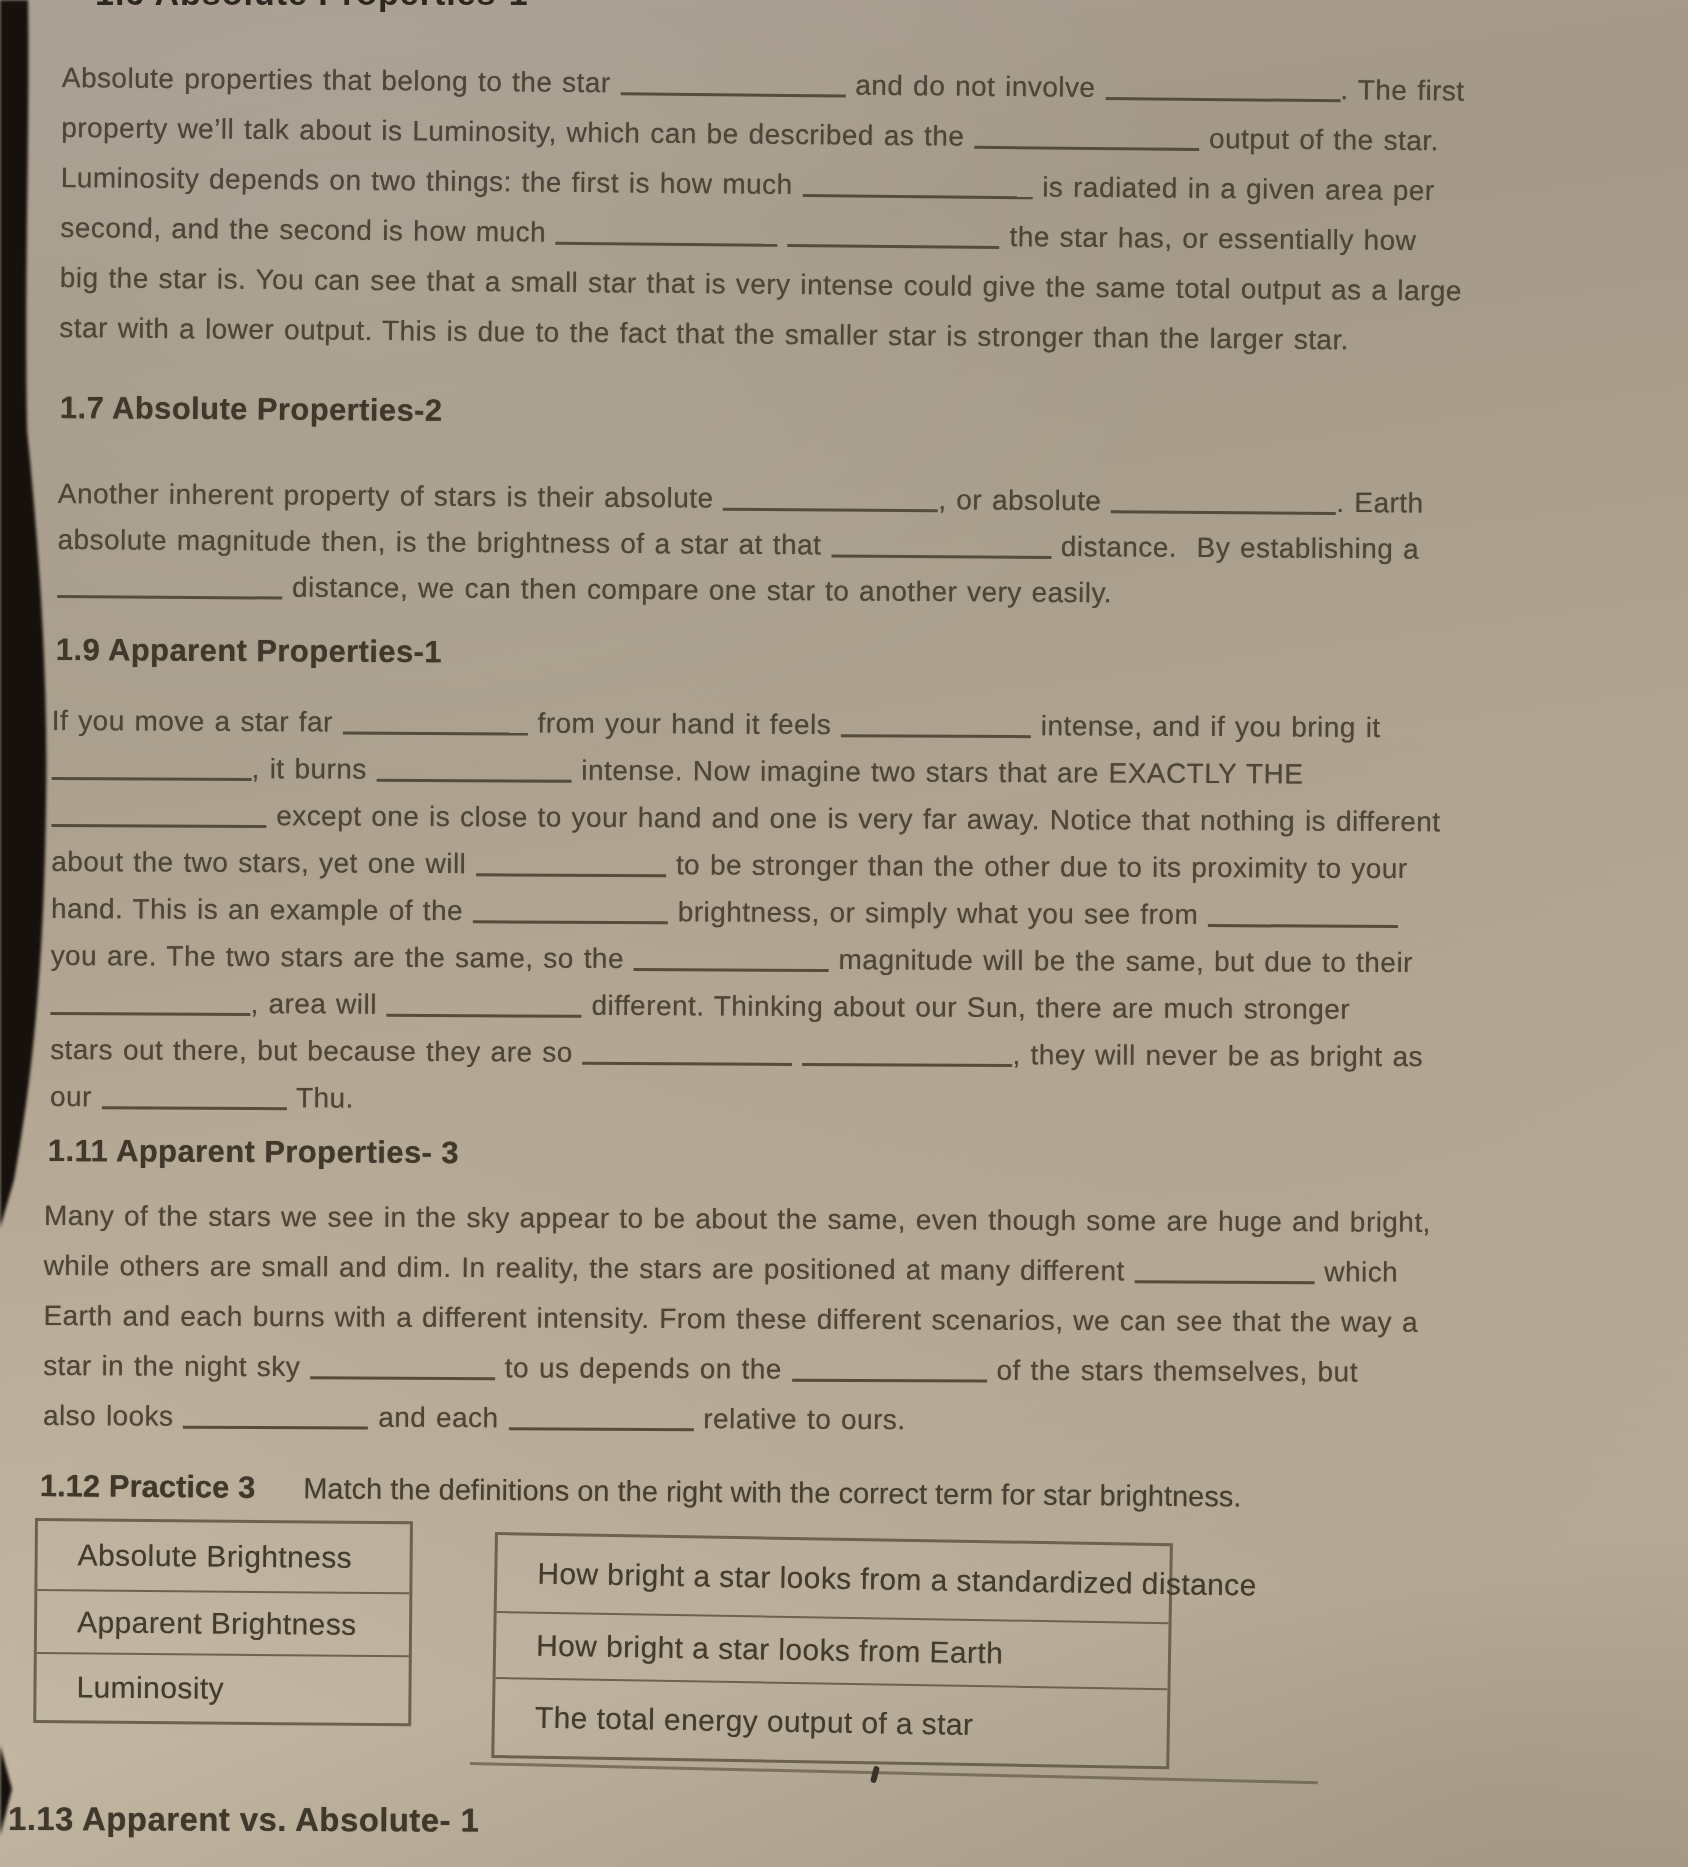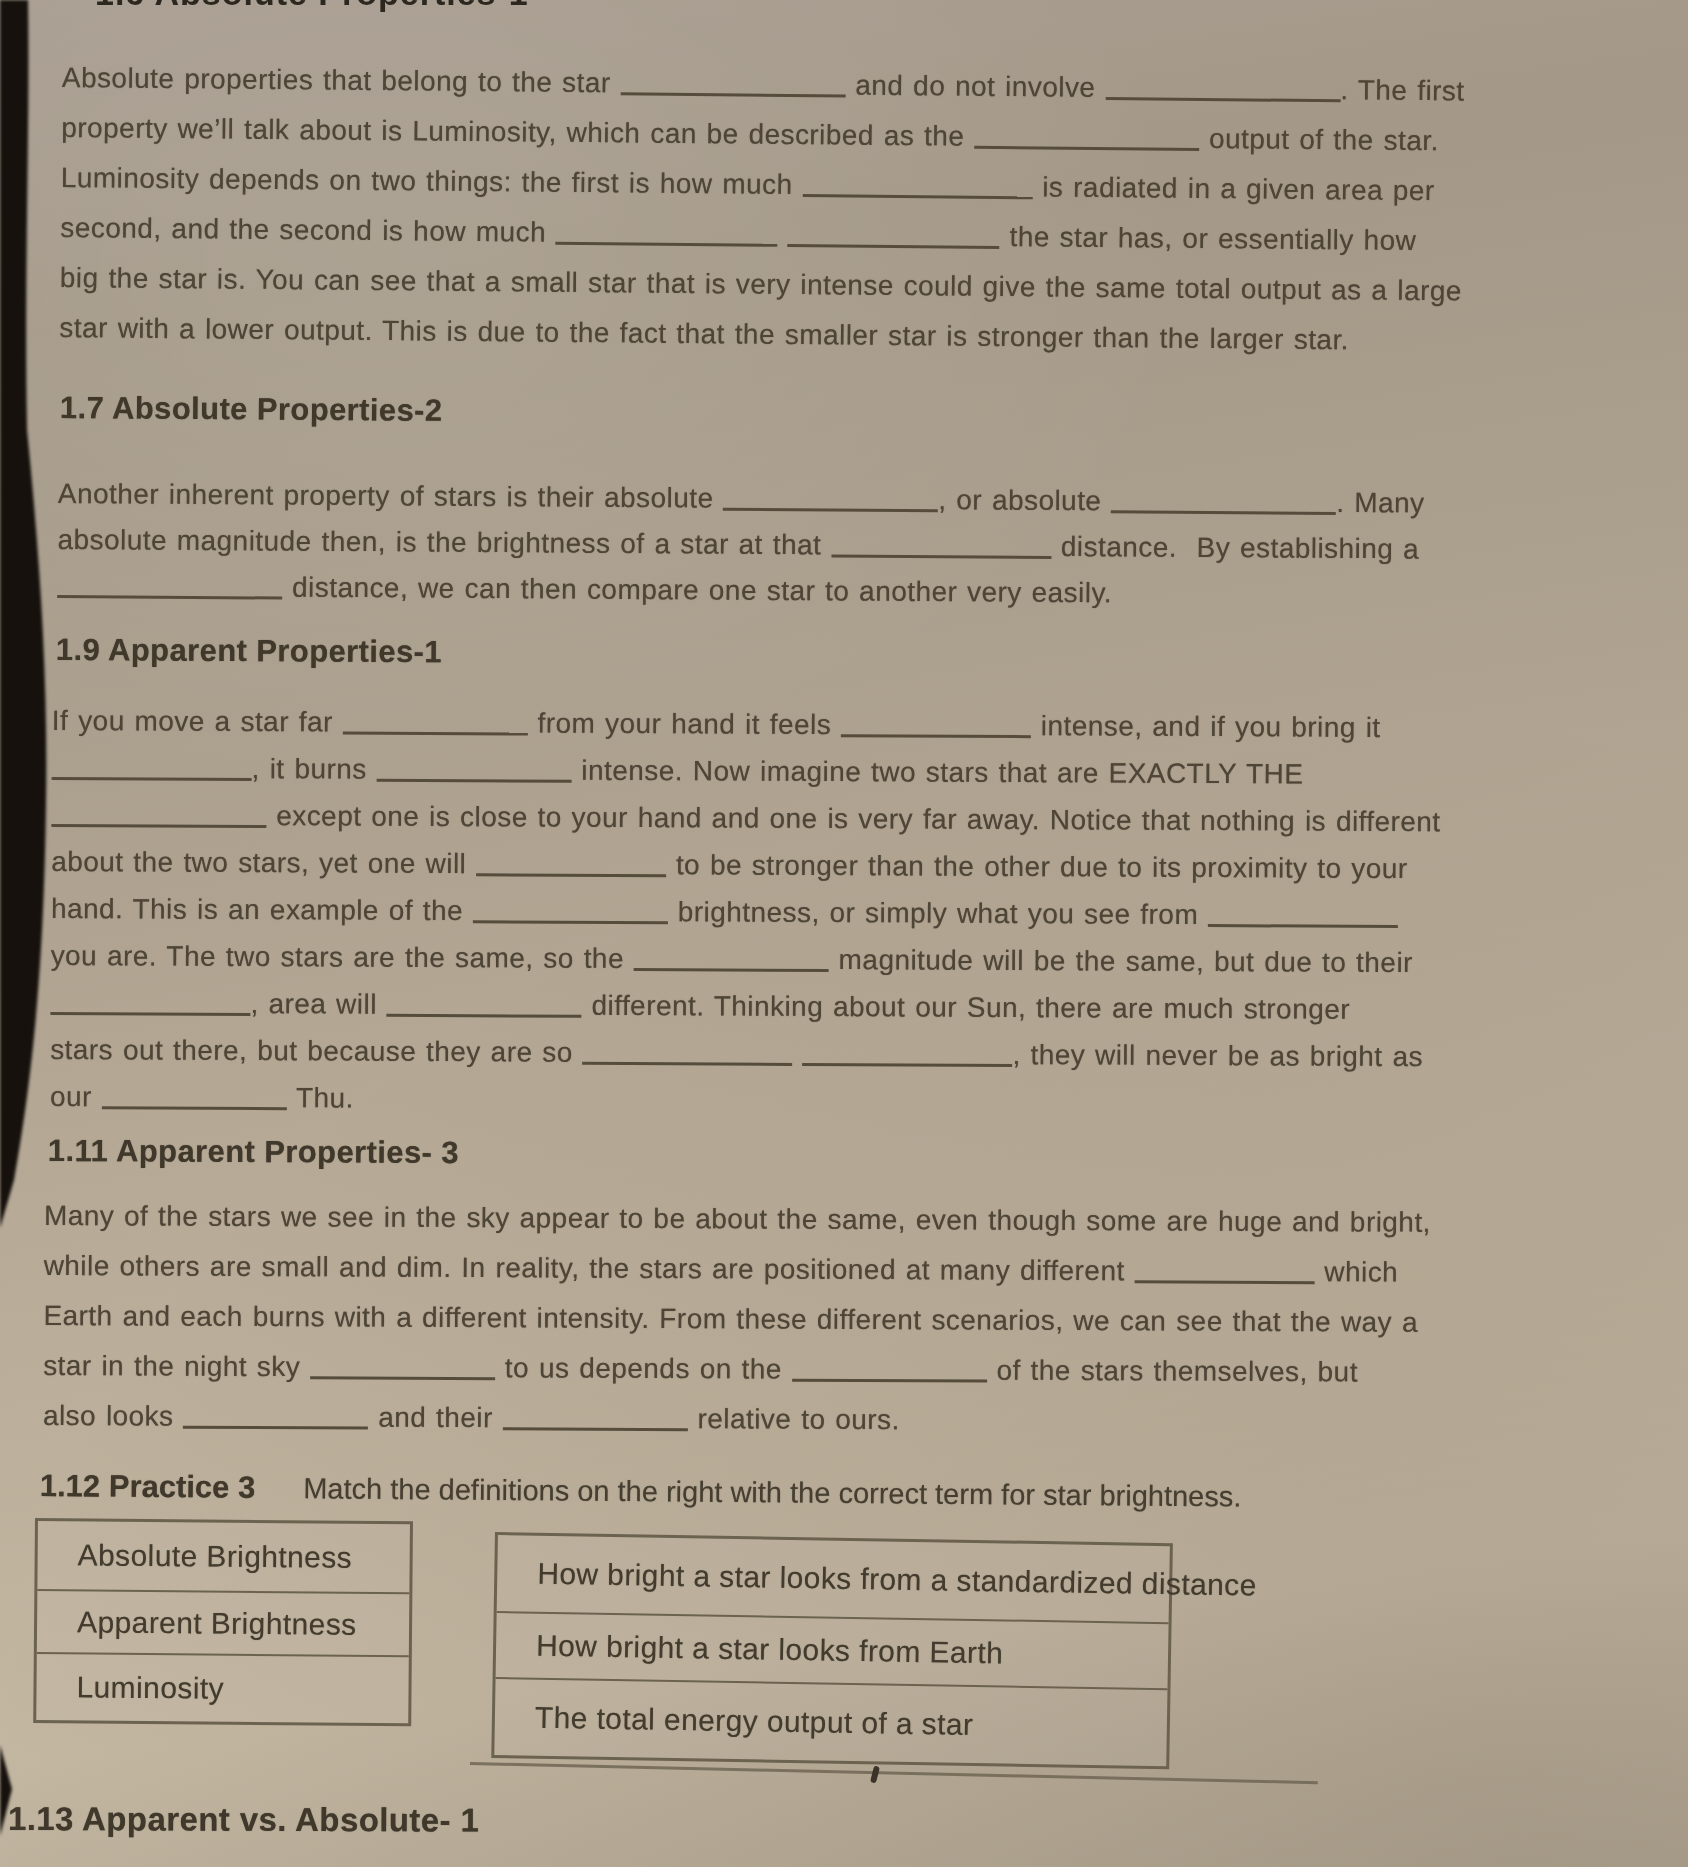--- a/index.html
+++ b/index.html
@@ -58,21 +58,21 @@
         <div class="line"><span>property we’ll talk about is Luminosity, which can be described as the </span><span class="bl" style="width: 225px;"></span><span> output of the star.</span></div>
         <div class="line"><span>Luminosity depends on two things: the first is how much </span><span class="bl" style="width: 230px;"></span><span> is radiated in a given area per</span></div>
         <div class="line"><span>second, and the second is how much </span><span class="bl" style="width: 222px;"></span><span> </span><span class="bl" style="width: 212px;"></span><span> the star has, or essentially how</span></div>
         <div class="line"><span>big the star is. You can see that a small star that is very intense could give the same total output as a large</span></div>
         <div class="line"><span>star with a lower output. This is due to the fact that the smaller star is stronger than the larger star.</span></div>
       </div>
 
     <div class="h" style="left:60px;top:390px;transform:rotate(0.45deg)">1.7 Absolute Properties-2</div>
 
     <div class="para" style="left:58px;top:478px;--lh:46px;transform:rotate(0.4deg)">
-        <div class="line"><span>Another inherent property of stars is their absolute </span><span class="bl" style="width: 215px;"></span><span>, or absolute </span><span class="bl" style="width: 225px;"></span><span>. Many</span></div>
+        <div class="line"><span>Another inherent property of stars is their absolute </span><span class="bl" style="width: 215px;"></span><span>, or absolute </span><span class="bl" style="width: 225px;"></span><span>. Earth</span></div>
         <div class="line"><span>absolute magnitude then, is the brightness of a star at that </span><span class="bl" style="width: 220px;"></span><span> distance. &nbsp;By establishing a</span></div>
         <div class="line"><span class="bl" style="width: 225px;"></span><span> distance, we can then compare one star to another very easily.</span></div>
       </div>
 
     <div class="h" style="left:56px;top:632px;transform:rotate(0.35deg)">1.9 Apparent Properties-1</div>
 
     <div class="para" style="left:52px;top:705px;--lh:47px;transform:rotate(0.3deg)">
         <div class="line"><span>If you move a star far </span><span class="bl" style="width: 185px;"></span><span> from your hand it feels </span><span class="bl" style="width: 190px;"></span><span> intense, and if you bring it</span></div>
         <div class="line"><span class="bl" style="width: 200px;"></span><span>, it burns </span><span class="bl" style="width: 195px;"></span><span> intense. Now imagine two stars that are EXACTLY THE</span></div>
         <div class="line"><span class="bl" style="width: 215px;"></span><span> except one is close to your hand and one is very far away. Notice that nothing is different</span></div>
@@ -84,21 +84,21 @@
         <div class="line"><span>our </span><span class="bl" style="width: 185px;"></span><span> Thu.</span></div>
       </div>
 
     <div class="h" style="left:48px;top:1133px;transform:rotate(0.3deg)">1.11 Apparent Properties- 3</div>
 
     <div class="para" style="left:44px;top:1200px;--lh:50px;transform:rotate(0.28deg)">
         <div class="line"><span>Many of the stars we see in the sky appear to be about the same, even though some are huge and bright,</span></div>
         <div class="line"><span>while others are small and dim. In reality, the stars are positioned at many different </span><span class="bl" style="width: 180px;"></span><span> which</span></div>
         <div class="line"><span>Earth and each burns with a different intensity. From these different scenarios, we can see that the way a</span></div>
         <div class="line"><span>star in the night sky </span><span class="bl" style="width: 185px;"></span><span> to us depends on the </span><span class="bl" style="width: 195px;"></span><span> of the stars themselves, but</span></div>
-        <div class="line"><span>also looks </span><span class="bl" style="width: 185px;"></span><span> and their </span><span class="bl" style="width: 185px;"></span><span> relative to ours.</span></div>
+        <div class="line"><span>also looks </span><span class="bl" style="width: 185px;"></span><span> and each </span><span class="bl" style="width: 185px;"></span><span> relative to ours.</span></div>
       </div>
 
     <div class="practice" style="left:40px;top:1468px;transform:rotate(0.5deg)">
       <span class="num">1.12 Practice 3</span><span class="txt">Match the definitions on the right with the correct term for star brightness.</span>
     </div>
 
     <div class="mtable" id="left-table">
         <div class="trow">
           <span>Absolute Brightness</span>
         </div>

